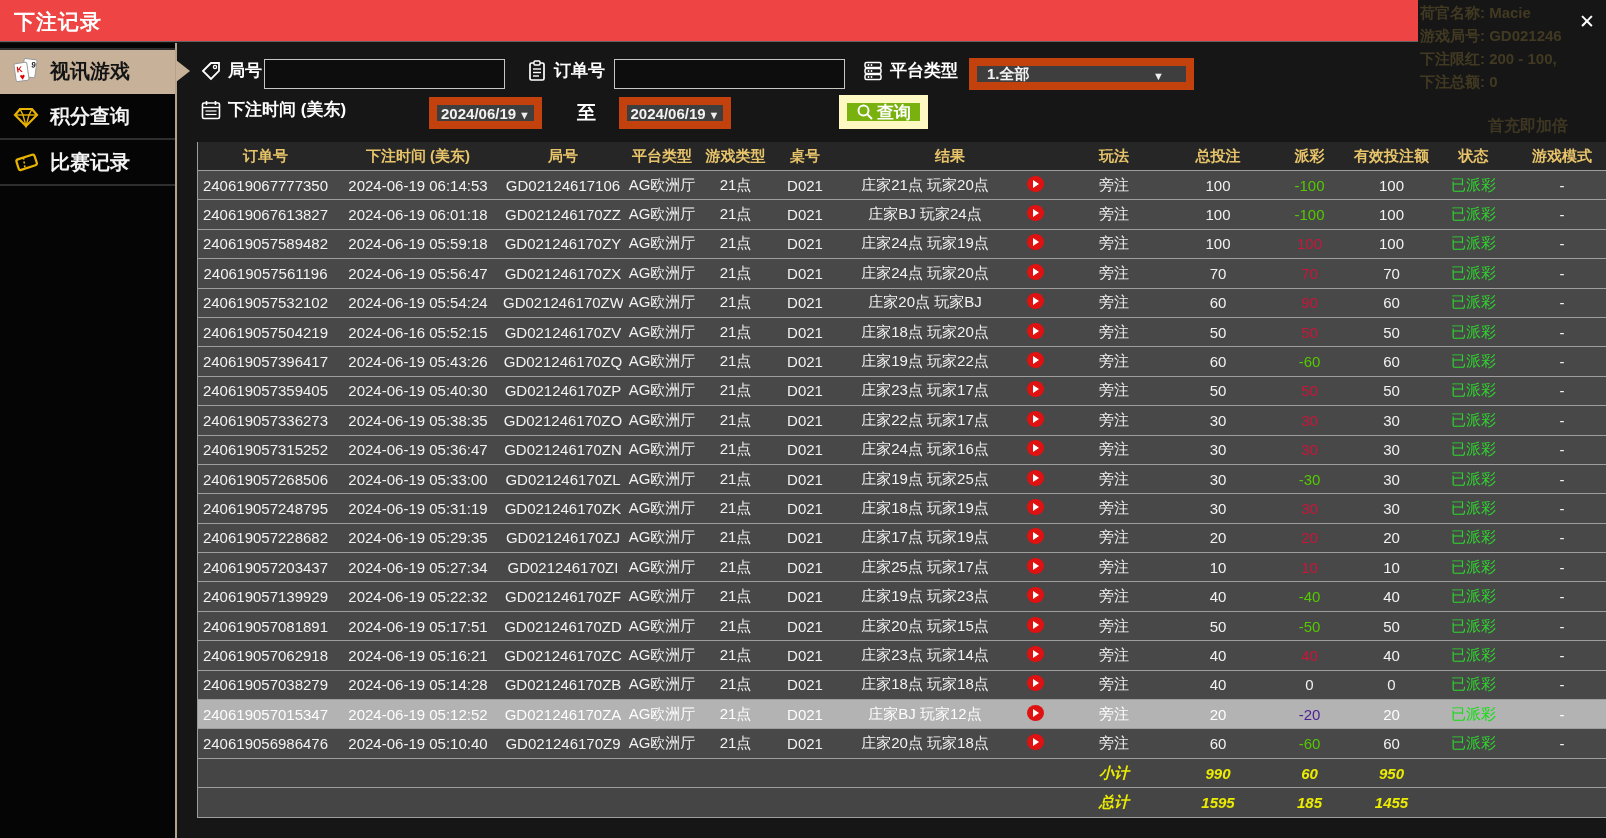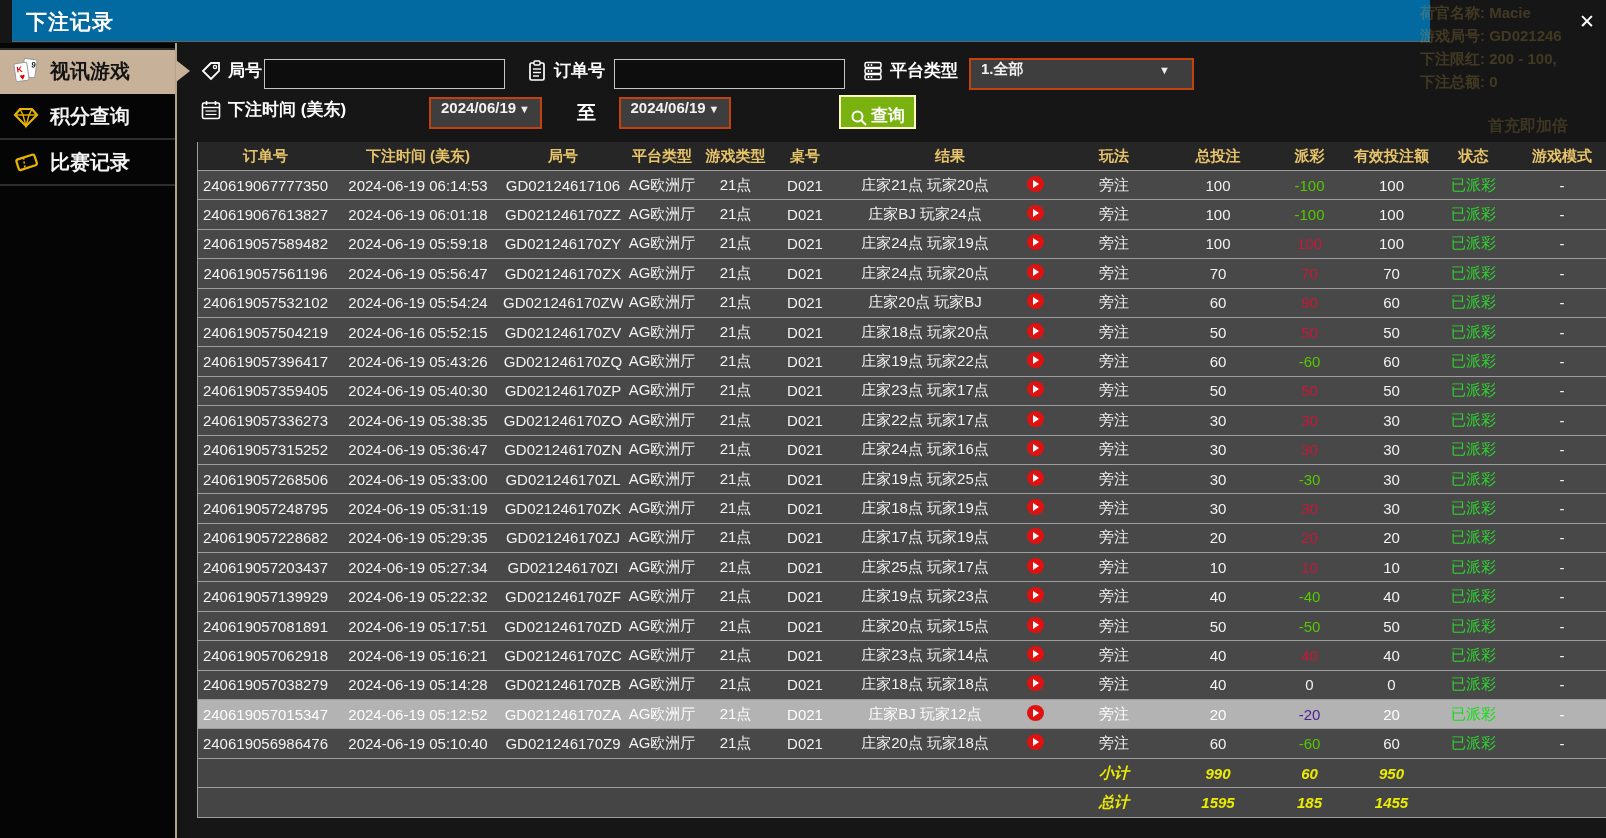--- a/index.html
+++ b/index.html
@@ -1,20 +1,20 @@
 <!DOCTYPE html>
 <html><head>
 <meta charset="utf-8">
 <style>
   html,body{margin:0;padding:0;background:#000;}
   *{box-sizing:border-box;font-family:"Liberation Sans","DejaVu Sans",sans-serif;}
   .screen{position:relative;width:1606px;height:838px;background:#161616;overflow:hidden;}
 
   
-  .titlebar{position:absolute;left:12px;top:0;width:1418px;height:42px;background:#0369a1;border-bottom:1px solid #636363;z-index:40;}
+  .titlebar{position:absolute;left:0;top:0;width:1418px;height:42px;background:#ef4444;border-bottom:1px solid #636363;z-index:40;}
   .titlebar .title{position:absolute;left:14px;top:8px;font-size:21px;font-weight:bold;color:#fff;letter-spacing:1px;}
   .close-btn{position:absolute;right:6px;top:9px;width:26px;height:26px;color:#fff;font-size:19px;line-height:26px;text-align:center;cursor:pointer;z-index:60;}
 
   
   .ghost{position:absolute;left:1420px;top:1px;z-index:50;pointer-events:none;font-size:15px;font-weight:bold;line-height:23px;color:rgba(190,160,70,.26);white-space:nowrap;}
   .ghost-promo{position:absolute;left:1488px;top:116px;z-index:50;pointer-events:none;font-size:16px;font-weight:bold;color:rgba(200,170,80,.22);white-space:nowrap;}
 
   
   .sidebar{position:absolute;left:0;top:43px;width:177px;height:795px;background:#050505;border-right:2px solid #b5a28a;z-index:30;}
   .side-item{position:relative;height:46px;display:flex;align-items:center;padding-left:12px;gap:10px;color:#f3f3f3;font-size:20px;font-weight:bold;border-bottom:2px solid #2e2e2e;cursor:pointer;background:#050505;}
@@ -23,27 +23,27 @@
   .side-item.active::after{content:"";position:absolute;right:-15px;top:50%;margin-top:-11px;border-top:11px solid transparent;border-bottom:11px solid transparent;border-left:14px solid #c7b299;z-index:31;}
   .side-icon{width:28px;height:28px;flex:0 0 28px;display:flex;align-items:center;justify-content:center;}
 
   
   .content{position:absolute;left:179px;top:43px;width:1427px;height:795px;background:#161616;}
 
   
   .fgroup{position:absolute;display:flex;align-items:center;gap:6px;color:#fff;font-size:17px;font-weight:bold;}
   .ficon{width:22px;height:22px;display:flex;align-items:center;justify-content:center;}
   .finput{position:absolute;height:30px;background:#0d0d0d;border:1px solid #c6c6c6;color:#eee;font-size:15px;padding:0 8px;outline:none;}
-  .fselect{position:absolute;height:32px;background:#3e3e3e;border:2px solid #c2410c;color:#f2f2f2;font-size:15px;font-weight:bold;display:flex;cursor:pointer;}
+  .fselect{position:absolute;height:32px;background:#3e3e3e;border:8px solid #c2410c;color:#f2f2f2;font-size:15px;font-weight:bold;display:flex;align-items:center;cursor:pointer;}
   .fselect .arr::after{content:"▼";font-size:11px;color:#eee;}
   .dsel{justify-content:center;gap:3px;}
   .psel{padding:0 10px;}
   .psel .arr{margin-left:auto;padding-right:12px;}
   .to-label{position:absolute;color:#fff;font-size:19px;font-weight:bold;}
-  .search-btn{position:absolute;height:34px;background:#79b10e;border:2px solid #fef9c3;color:#fff;font-size:17px;font-weight:bold;display:flex;align-items:flex-end;justify-content:center;gap:3px;cursor:pointer;padding:0 9px;}
+  .search-btn{position:absolute;height:34px;background:#79b10e;border:8px solid #fef9c3;color:#fff;font-size:17px;font-weight:bold;display:flex;align-items:center;justify-content:center;gap:3px;cursor:pointer;padding:0 9px;}
 
   
   .btable{position:absolute;left:18px;top:99px;width:1411px;border-left:1px solid #9e9e9e;}
   .thead,.trow,.srow{display:grid;grid-template-columns:135px 170px 120px 78px 69px 70px 170px 50px 108px 100px 83px 81px 83px 94px;align-items:center;}
   .thead{height:28px;background:#262626;color:#e7c36a;font-size:15px;font-weight:bold;}
   .thead .c{text-align:center;}
   .thead .span2{grid-column:7/9;}
   .trow{height:29.4px;background:#484848;border-top:1px solid #9e9e9e;color:#f2f2f2;font-size:15px;cursor:pointer;}
   .trow .c{text-align:center;white-space:nowrap;overflow:hidden;}
   .trow.hl{background:#b3b3b3;color:#fdfdfd;}

